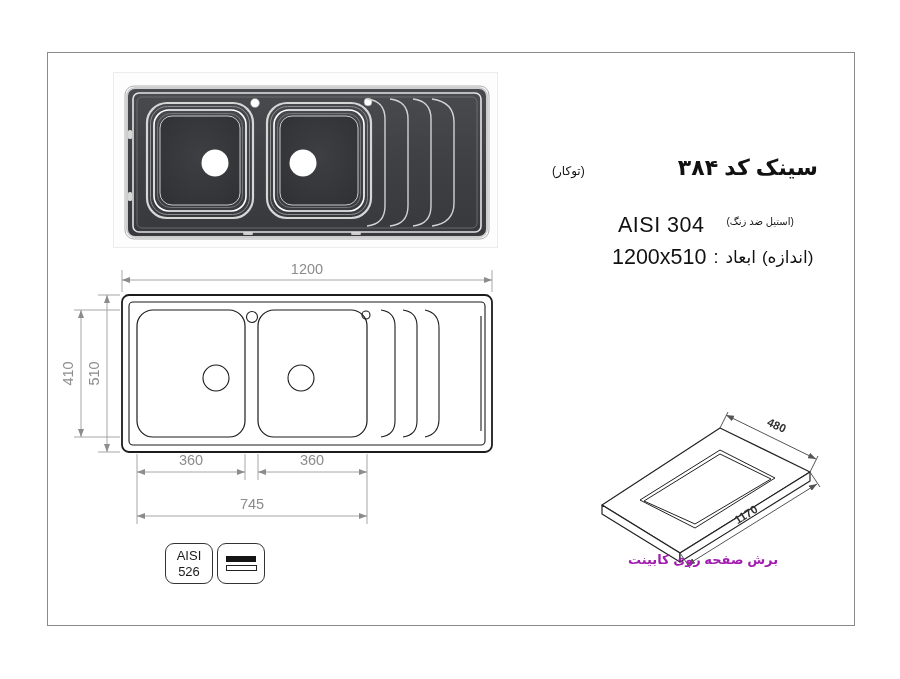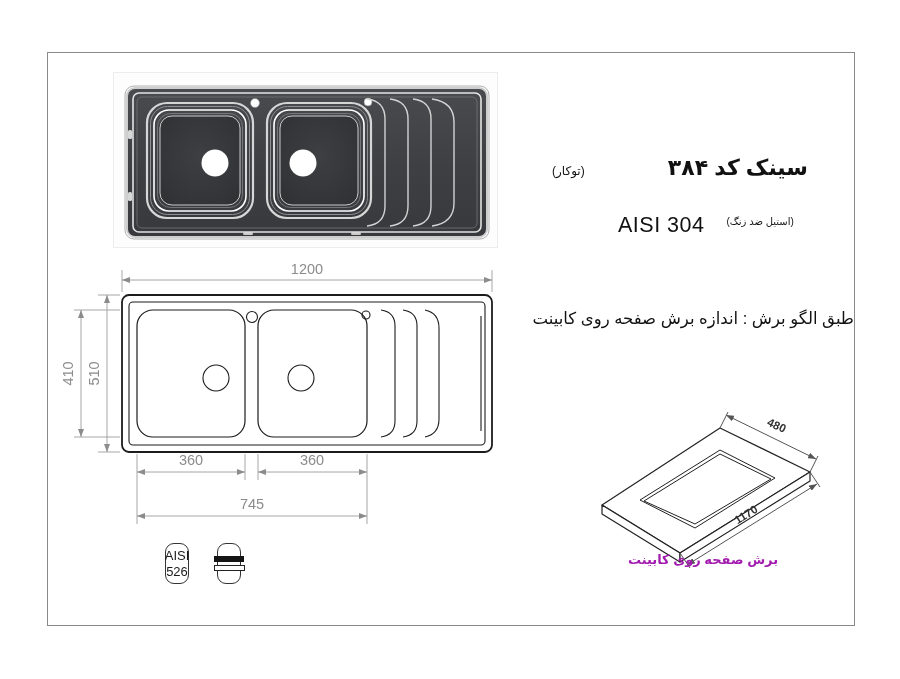--- a/index.html
+++ b/index.html
@@ -7,34 +7,34 @@
     position:relative;width:900px;height:679px;background:#ffffff;overflow:hidden;
     font-family:"Liberation Sans","DejaVu Sans",sans-serif;color:#1c1c1c;
   }
   .frame{
     position:absolute;left:47px;top:52px;width:806px;height:572px;
     border:1px solid #8a8a8a;background:#fff;
   }
   .abs{position:absolute;}
   
   .title-note{left:552px;top:164px;font-size:12px;color:#111;text-align:center;}
-  .title{right:92px;top:155px;font-size:22px;font-weight:bold;color:#111;white-space:nowrap;}
+  .title{right:82px;top:155px;font-size:22px;font-weight:bold;color:#111;white-space:nowrap;}
   .grade-row{left:618px;top:213px;display:flex;gap:22px;white-space:nowrap;}
   .grade{font-size:21.5px;color:#111;letter-spacing:.5px;}
   .grade-note{font-size:10px;color:#111;padding-top:3px;}
   .size-row{left:612px;top:245px;display:flex;direction:ltr;align-items:center;gap:6px;white-space:nowrap;}
   .size-value{font-size:21.5px;color:#111;}
   .size-sep{font-size:18px;color:#111;padding:0 1px;}
   .size-label,.size-label-note{font-size:17px;color:#111;}
   .cut-line{right:46px;top:309px;direction:rtl;font-size:16.5px;color:#111;white-space:nowrap;}
   
   .cut-caption{left:608px;top:552px;width:190px;text-align:center;direction:rtl;
     font-size:13px;font-weight:bold;color:#a21caf;}
   
-  .badge{position:absolute;top:543px;width:24px;height:41px;border:1.5px solid #333;
+  .badge{position:absolute;top:543px;width:48px;height:41px;border:1.5px solid #333;
     border-radius:9px;box-sizing:border-box;display:flex;flex-direction:column;
     align-items:center;justify-content:center;background:#fff;}
   .badge-aisi{left:165px;font-size:13px;line-height:1.18;color:#1a1a1a;text-align:center;}
   .badge-sheet{left:217px;gap:3px;}
   .bar-black{width:30px;height:6.5px;background:#151515;}
   .bar-white{width:29px;height:4px;background:#fff;border:1.2px solid #222;}
   
   svg text{font-family:"Liberation Sans","DejaVu Sans",sans-serif;}
   .dimtxt{fill:#8c8c8c;font-size:14.5px;}
   .isotxt{fill:#333;font-size:11.5px;font-weight:bold;}
@@ -151,22 +151,27 @@
   </svg>
 
   <div class="abs title-note">(توکار)</div>
   <div class="abs title">سینک کد ۳۸۴</div>
 
   <div class="abs grade-row">
     <span class="grade">AISI 304</span>
     <span class="grade-note" dir="rtl">(استیل ضد زنگ)</span>
   </div>
 
-
-  <div class="abs cut-line">طبق الگو برش : اندازه برش صفحه روی کابینت</div>
+  <div class="abs size-row">
+    <span class="size-value">1200x510</span>
+    <span class="size-sep">:</span>
+    <span class="size-label" dir="rtl">ابعاد</span>
+    <span class="size-label-note" dir="rtl">(اندازه)</span>
+  </div>
+
 
   <svg class="abs" style="left:595px;top:405px" width="265" height="185" viewBox="0 0 265 185">
     <defs>
       <marker id="arrd" viewBox="0 0 8 6" refX="8" refY="3" markerWidth="8" markerHeight="6" orient="auto-start-reverse">
           <path d="M0,0 L8,3 L0,6 Z" fill="#555"></path>
         </marker>
     </defs>
 
     <g fill="#ffffff" stroke="#222" stroke-width="1.2" stroke-linejoin="round">
       <polygon points="7,100 125,23 215,67 85,148"></polygon>

